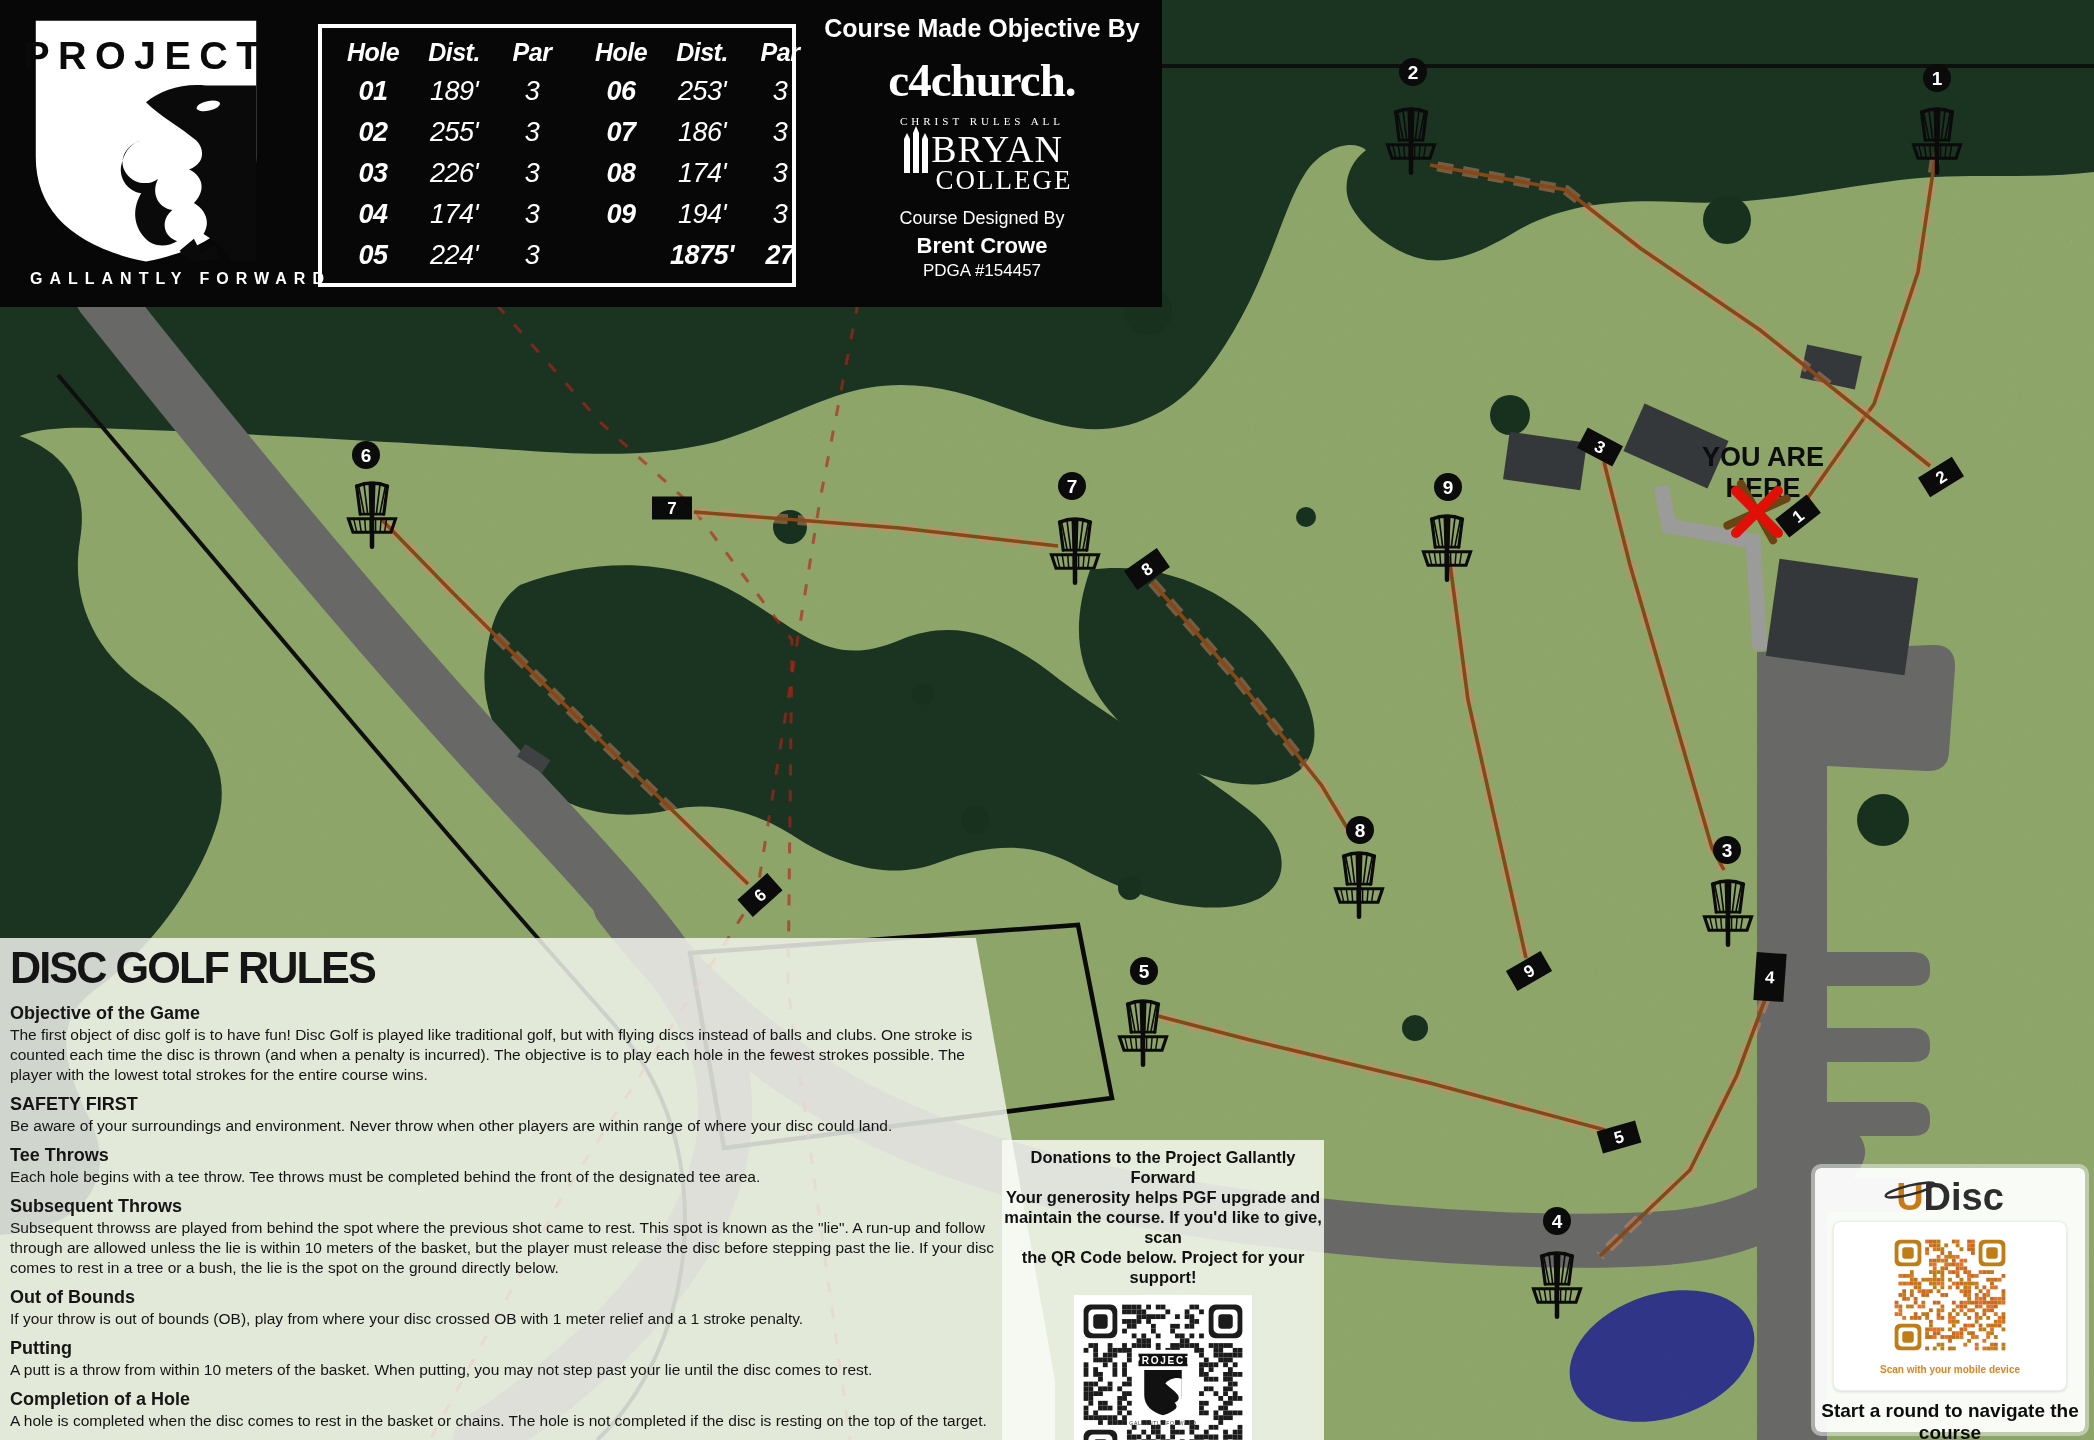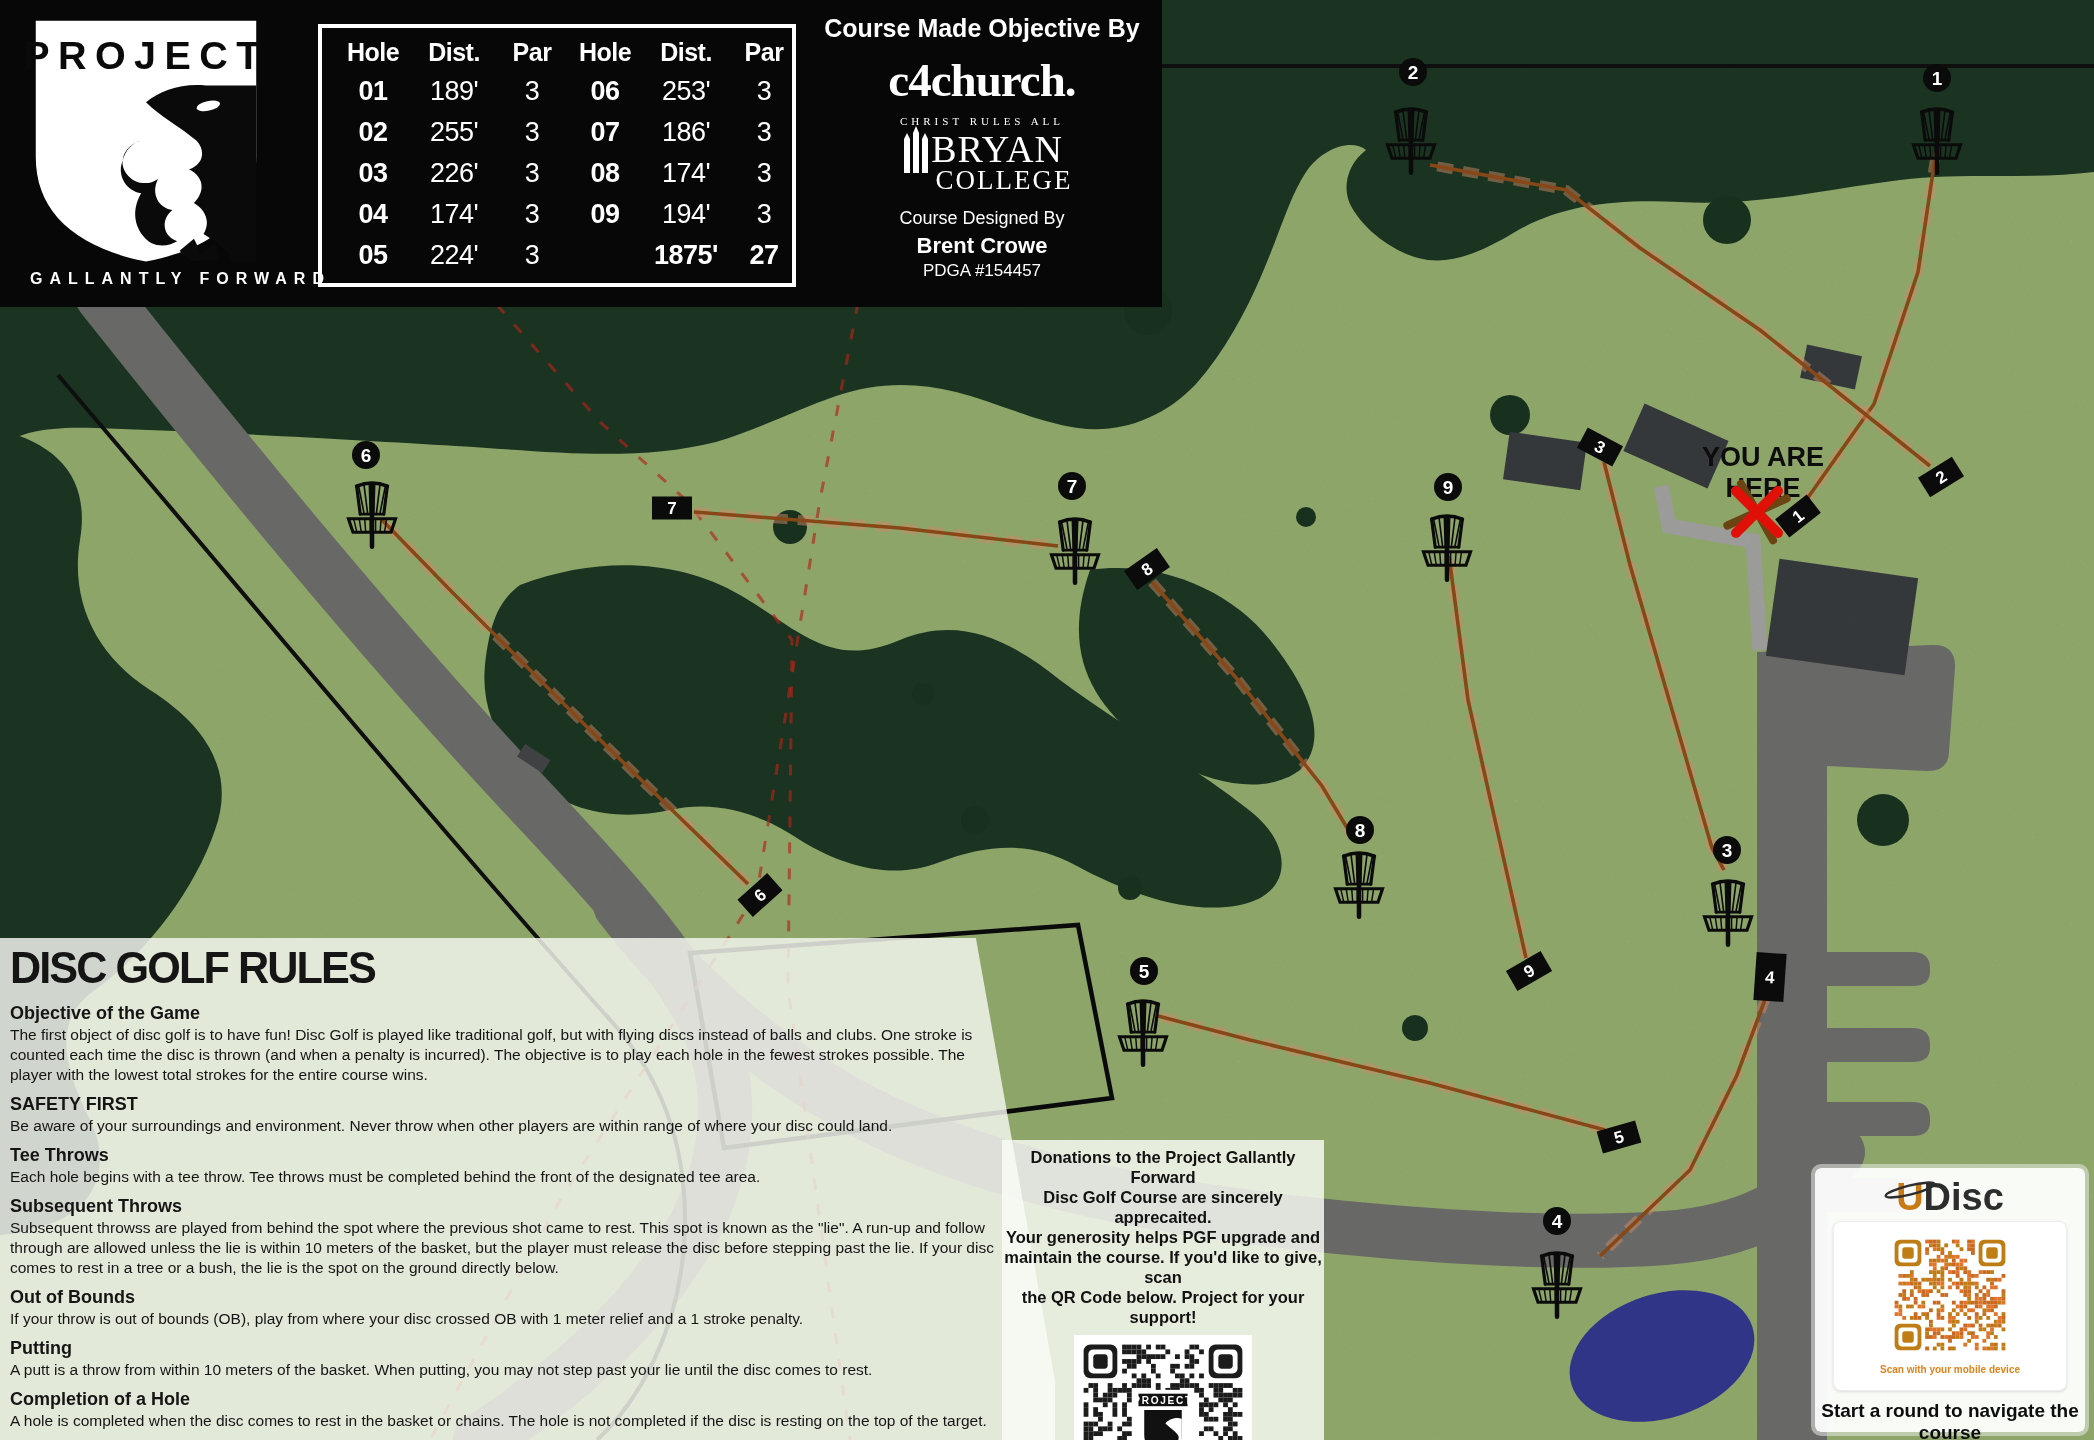--- a/index.html
+++ b/index.html
@@ -6,21 +6,21 @@
   #stage{position:relative;width:2094px;height:1440px;overflow:hidden;
          font-family:"Liberation Sans",sans-serif;background:#a6c17c;}
   #map-svg{position:absolute;left:0;top:0;}
 
   
   #header{position:absolute;left:0;top:0;width:1162px;height:307px;background:#070707;color:#fff;}
   #logo-shield{position:absolute;left:26px;top:16px;}
   #logo-sub{position:absolute;left:30px;top:270px;width:238px;font-size:16px;font-weight:bold;
             letter-spacing:7px;white-space:nowrap;}
   #scorecard{position:absolute;left:318px;top:24px;width:478px;height:263px;border:4px solid #fff;
-             box-sizing:border-box;display:flex;gap:14px;padding:6px 0 14px 20px;}
+             box-sizing:border-box;display:flex;gap:30px;padding:6px 0 14px 20px;font-style:italic;}
   .sc-grid{display:grid;grid-template-columns:62px 100px 56px;align-content:start;}
   .sc-cell{height:41px;line-height:41px;text-align:center;font-size:27px;color:#fff;letter-spacing:-0.5px;}
   .sc-head{height:37px;line-height:37px;font-size:25px;font-weight:bold;}
   .sc-hole{font-weight:bold;}
   .sc-total{font-weight:bold;}
   #sponsors{position:absolute;left:806px;top:14px;width:352px;text-align:center;color:#fff;}
   .sp-made{font-size:25px;font-weight:bold;margin-bottom:10px;}
   .sp-church{font-family:"Liberation Serif",serif;font-size:47px;font-weight:bold;letter-spacing:-1px;}
   .sp-christ{font-family:"Liberation Serif",serif;font-size:11px;letter-spacing:4px;margin-top:8px;}
   .sp-bryanrow{display:flex;justify-content:center;align-items:center;gap:0;margin-top:-2px;}
@@ -355,21 +355,20 @@
         <div class="rule-h">Putting</div>
         <div class="rule-b">A putt is a throw from within 10 meters of the basket. When putting, you may not step past your lie until the disc comes to rest.</div>
         <div class="rule-h">Completion of a Hole</div>
         <div class="rule-b">A hole is completed when the disc comes to rest in the basket or chains. The hole is not completed if the disc is resting on the top of the target.</div>
       </div>
   </div>
 
   <div id="donate">
     <div id="don-lines" style="padding-top:7px;">
         <div class="don-line">Donations to the Project Gallantly Forward</div>
-        <div class="don-line">Disc Golf Course are sincerely apprecaited.</div>
         <div class="don-line">Your generosity helps PGF upgrade and</div>
         <div class="don-line">maintain the course. If you'd like to give, scan</div>
         <div class="don-line">the QR Code below. Project for your support!</div>
       </div>
     <svg id="don-qr" width="178" height="178" viewBox="0 0 37 37">
         <rect x="0" y="0" width="37" height="37" fill="#fff"></rect>
         <rect x="10" y="2" width="1" height="1" fill="#1c1c1c"></rect>
         <rect x="11" y="2" width="1" height="1" fill="#1c1c1c"></rect>
         <rect x="12" y="2" width="1" height="1" fill="#1c1c1c"></rect>
         <rect x="13" y="2" width="1" height="1" fill="#1c1c1c"></rect>

